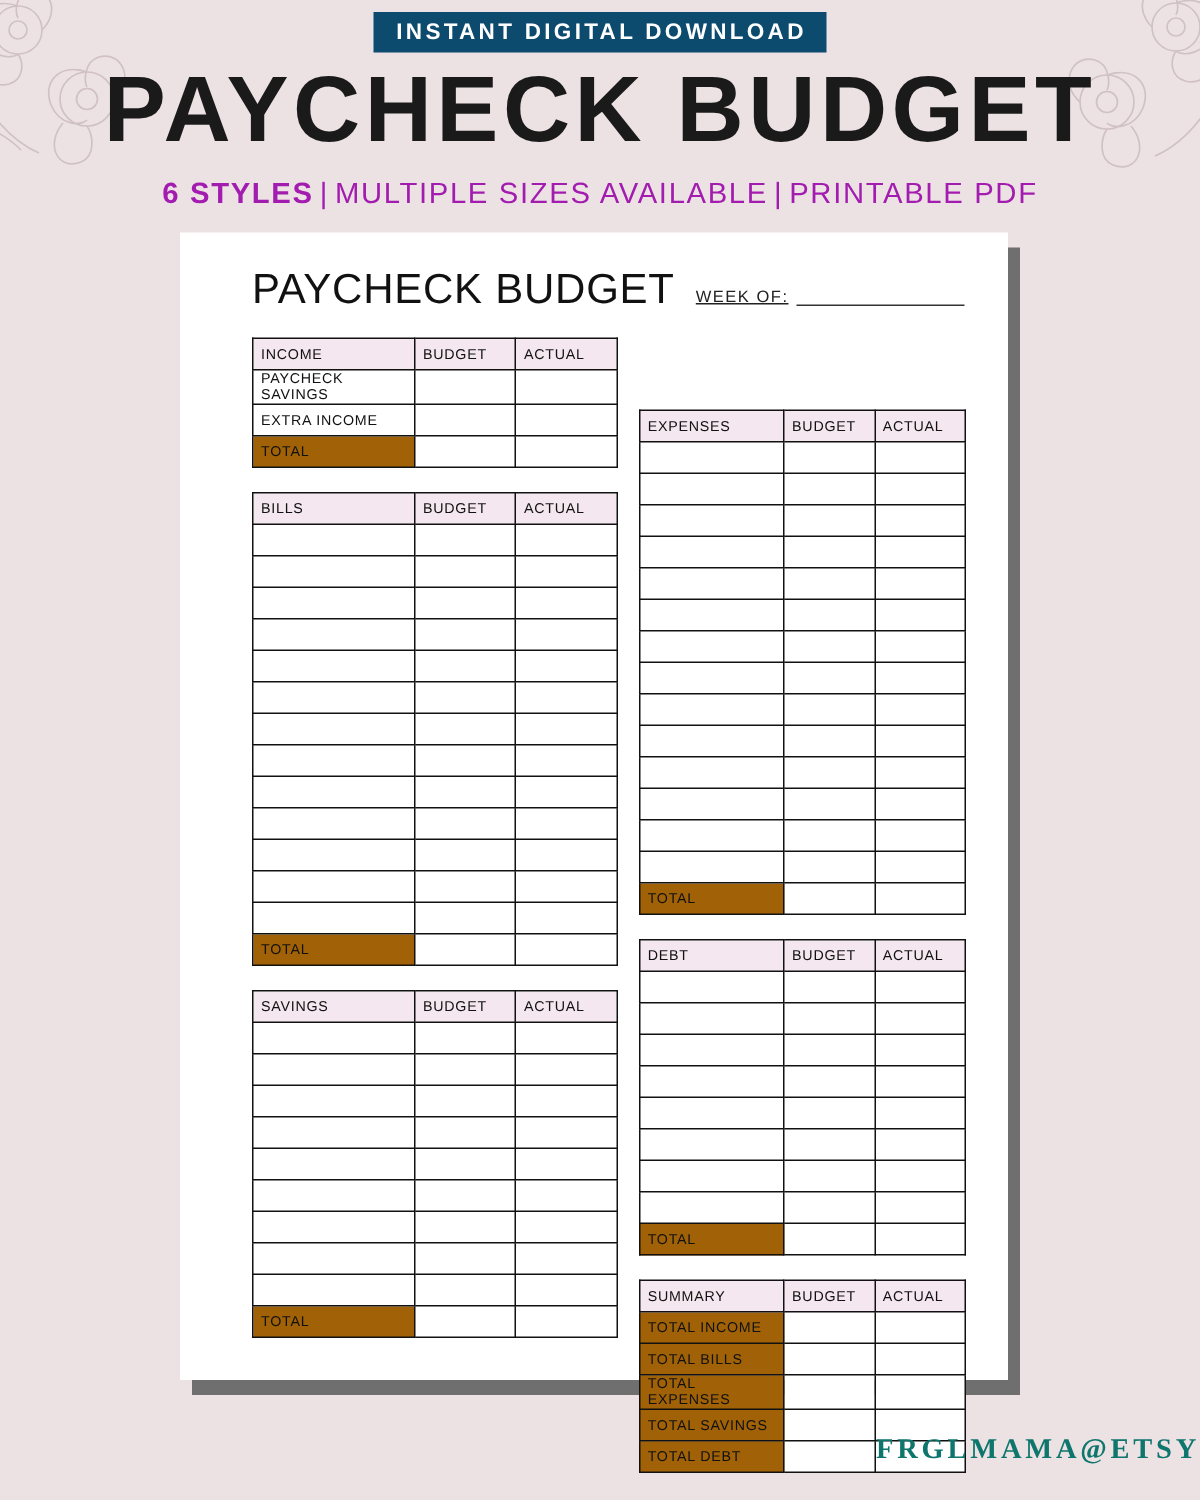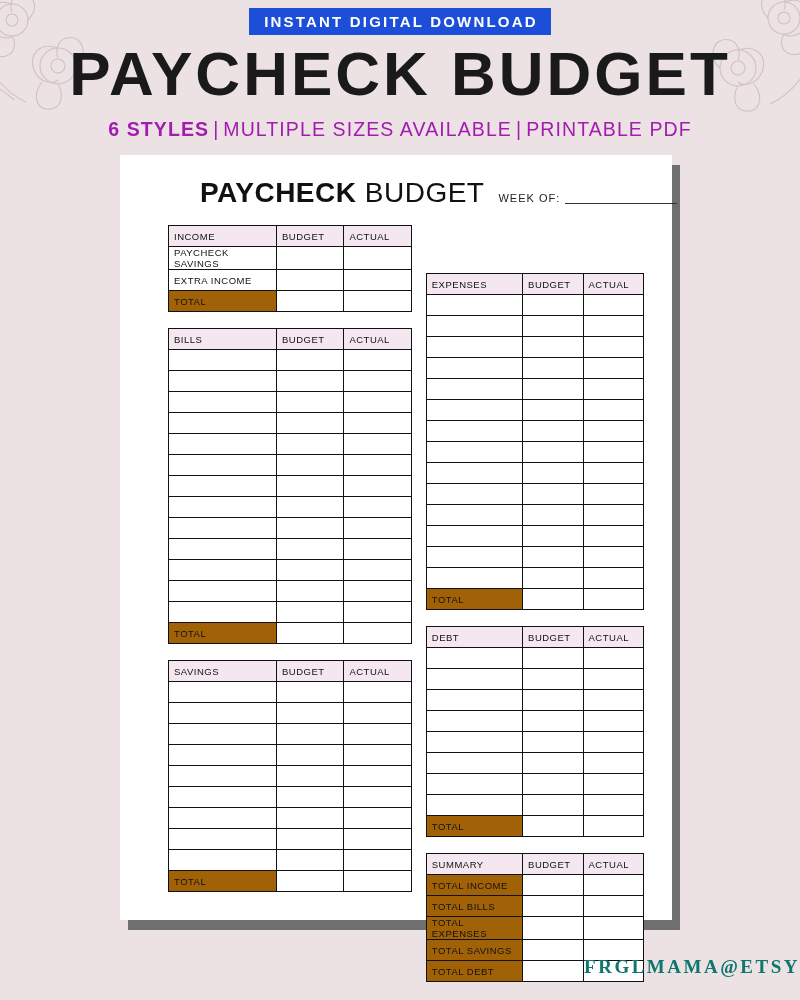--- a/index.html
+++ b/index.html
@@ -25,21 +25,21 @@
   .floral-right { right: -14px; top: -16px; }
 
   
   .header {
     position: relative;
     padding-top: 8px;
     text-align: center;
   }
   .badge {
     display: inline-block;
-    background: #1d4ed8;
+    background: #0c4a6e;
     color: #ffffff;
     font-size: 15px;
     font-weight: bold;
     letter-spacing: 2.2px;
     padding: 6px 13px 6px 15px;
     line-height: 1;
   }
   .main-title {
     font-size: 62px;
     font-weight: bold;
@@ -101,31 +101,32 @@
     align-items: flex-end;
     gap: 14px;
     margin-bottom: 16px;
   }
   .sheet-title {
     font-size: 28px;
     letter-spacing: 0.5px;
     color: #111;
     white-space: nowrap;
   }
-  .sheet-title .bold { font-weight: bold; margin-left: 32px; }
+  .sheet-title .bold { font-weight: normal; }
   .sheet-title .light { font-weight: normal; }
   .week-of {
     font-size: 11px;
     letter-spacing: 1px;
     color: #222;
     padding-bottom: 5px;
     display: flex;
     align-items: flex-end;
     gap: 5px;
     white-space: nowrap;
+    text-decoration: underline;
   }
   .week-line {
     display: inline-block;
     width: 112px;
     border-bottom: 1px solid #333;
     height: 1px;
   }
 
   
   .cols {

